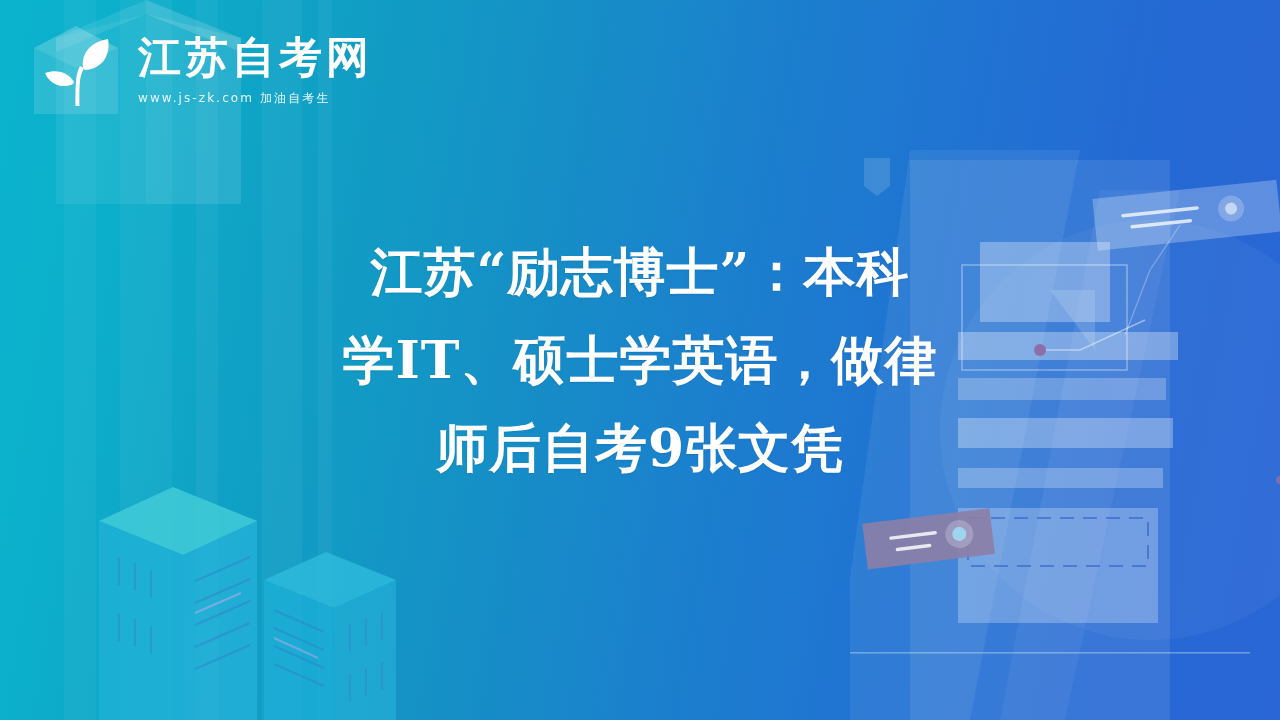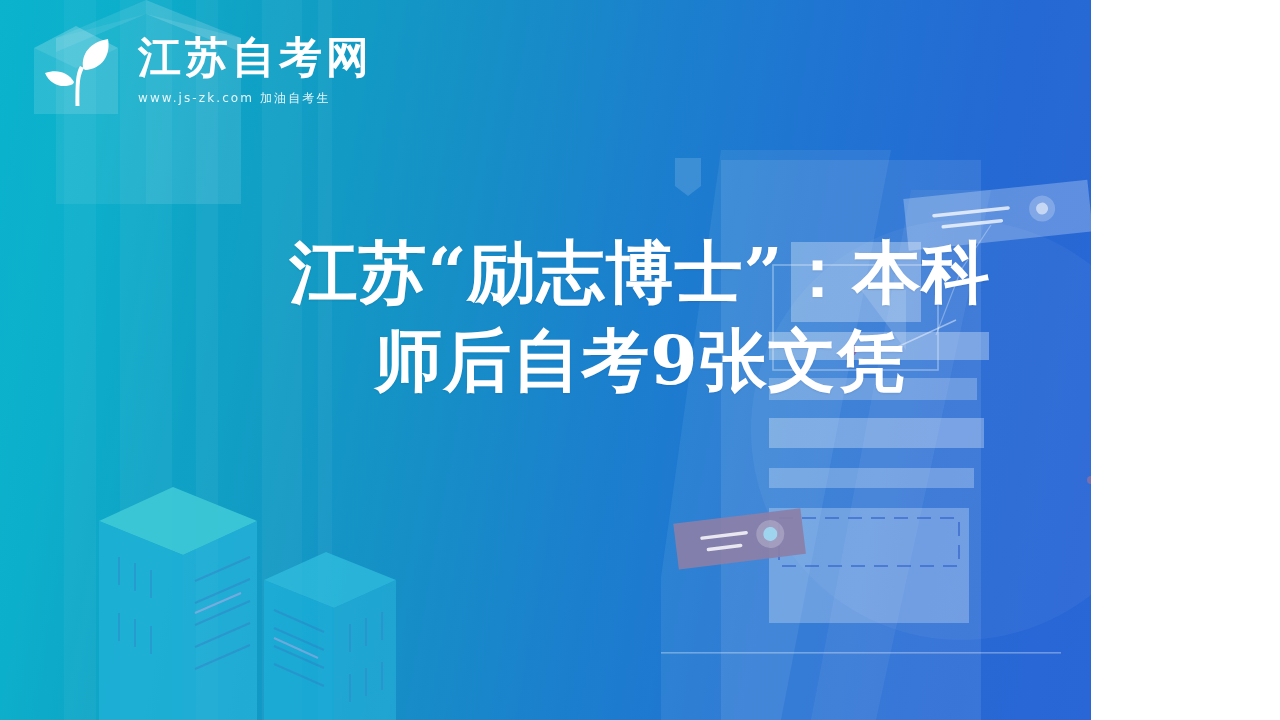--- a/index.html
+++ b/index.html
@@ -2,21 +2,21 @@
 <html><head>
 <meta charset="utf-8">
 <style>
   html, body {
     margin: 0;
     padding: 0;
     background: #ffffff;
   }
   #stage {
     position: relative;
-    width: 1091px;
+    width: 1280px;
     height: 720px;
     overflow: hidden;
     font-family: "Liberation Sans", sans-serif;
     background: linear-gradient(100deg,
         #0bb3cd 0%,
         #0cafcb 10%,
         #0fa3c6 20%,
         #129ac4 30%,
         #168ec7 42%,
         #1b80cd 55%,
@@ -81,21 +81,21 @@
   
   #headline {
     position: absolute;
     left: 150px;
     top: 228px;
     width: 980px;
     text-align: center;
     color: #ffffff;
     font-family: "DejaVu Serif", "Liberation Serif", serif;
     font-weight: 700;
-    font-size: 68px;
+    font-size: 52px;
     line-height: 88px;
     letter-spacing: 1px;
     text-shadow: 0 1px 2px rgba(0,40,90,0.10);
   }
   #headline .hl-line { display: block; white-space: nowrap; }
 
   
   #illo {
     position: absolute;
     right: 0;
@@ -243,16 +243,17 @@
 
       <path d="M14,8 L40,8 L40,36 L27,46 L14,36 Z" fill="rgba(255,255,255,0.14)"></path>
       <circle cx="430" cy="330" r="4" fill="#8c6fa8" opacity="0.8"></circle>
 
       <rect x="-20" y="502" width="420" height="1.6" fill="rgba(255,255,255,0.32)"></rect>
     </svg>
   </div>
 
   <div id="headline">
     <span class="hl-line">江苏“励志博士”：本科</span>
+    <span class="hl-line">学IT、硕士学英语，做律</span>
     <span class="hl-line">师后自考9张文凭</span>
   </div>
 
 </div>
 
 </body></html>

